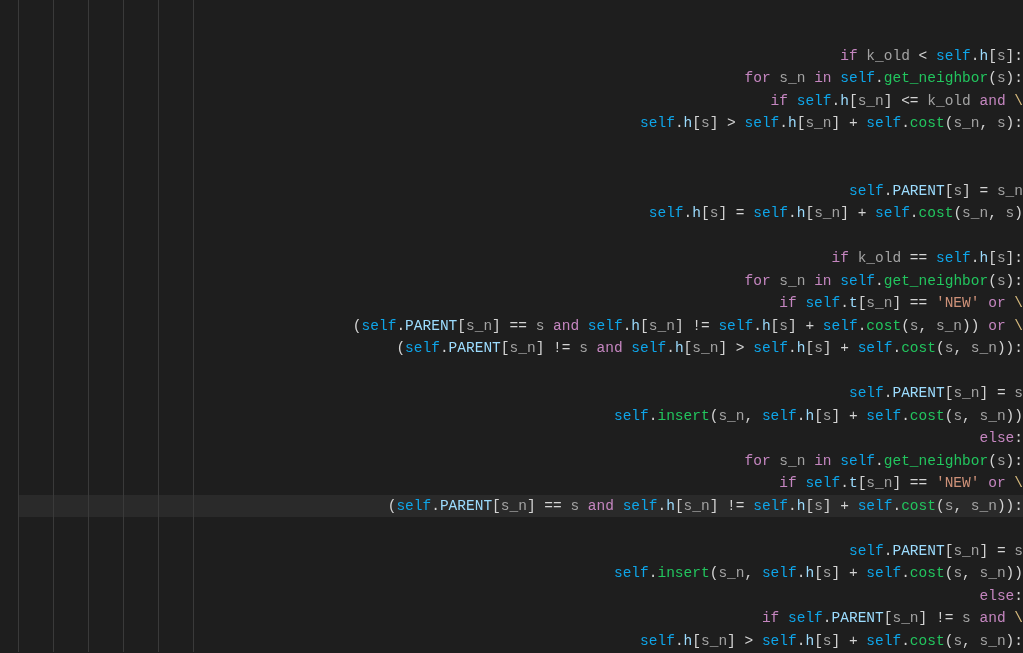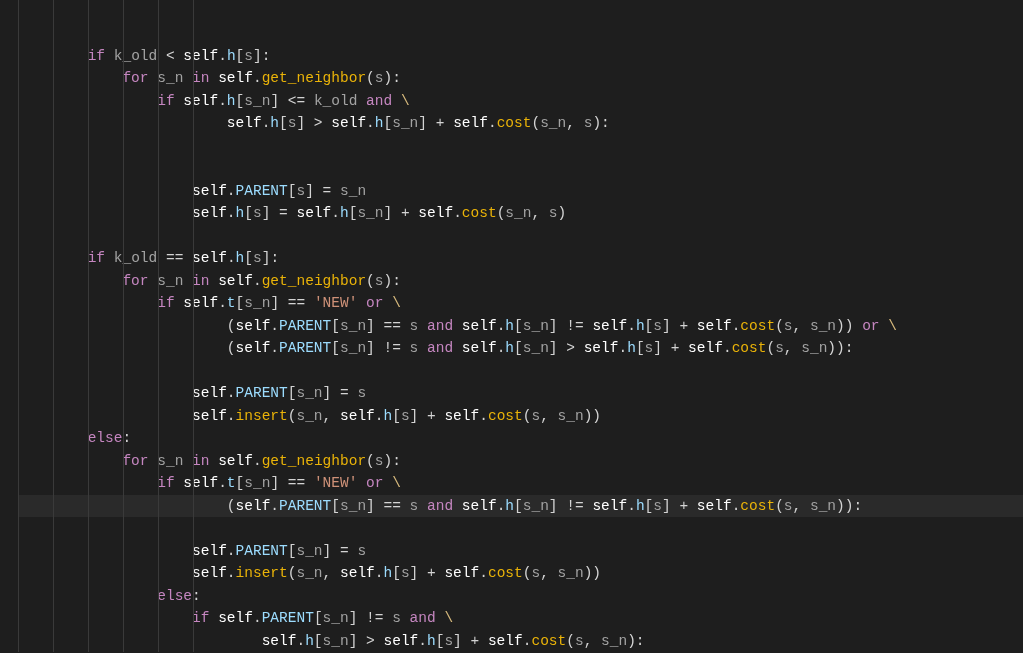--- a/index.html
+++ b/index.html
@@ -15,27 +15,28 @@
   }
   .editor {
     padding: 0 0 0 18px;
     white-space: pre;
     position: relative;
   }
   .line {
     height: 22.5px;
     display: flex;
     align-items: center;
+    justify-content: flex-end;
   }
   .line.hl { background: #2a2a2a; }
   .kw  { color: #c586c0; }   
   .var { color: #a3a3a3; }   
   .mem { color: #9cdcfe; }   
-  .self{ color: #ffffff; }
-  .fn  { color: #eab308; }   
+  .self{ color: #0ea5e9; }
+  .fn  { color: #22c55e; }   
   .str { color: #ce9178; }   
   .op  { color: #d4d4d4; }
   .esc { color: #d7ba7d; }
   .indent-guides {
     position: absolute;
     top: 0; left: 18px; bottom: 0;
     pointer-events: none;
   }
   .vguide {
     position: absolute;

